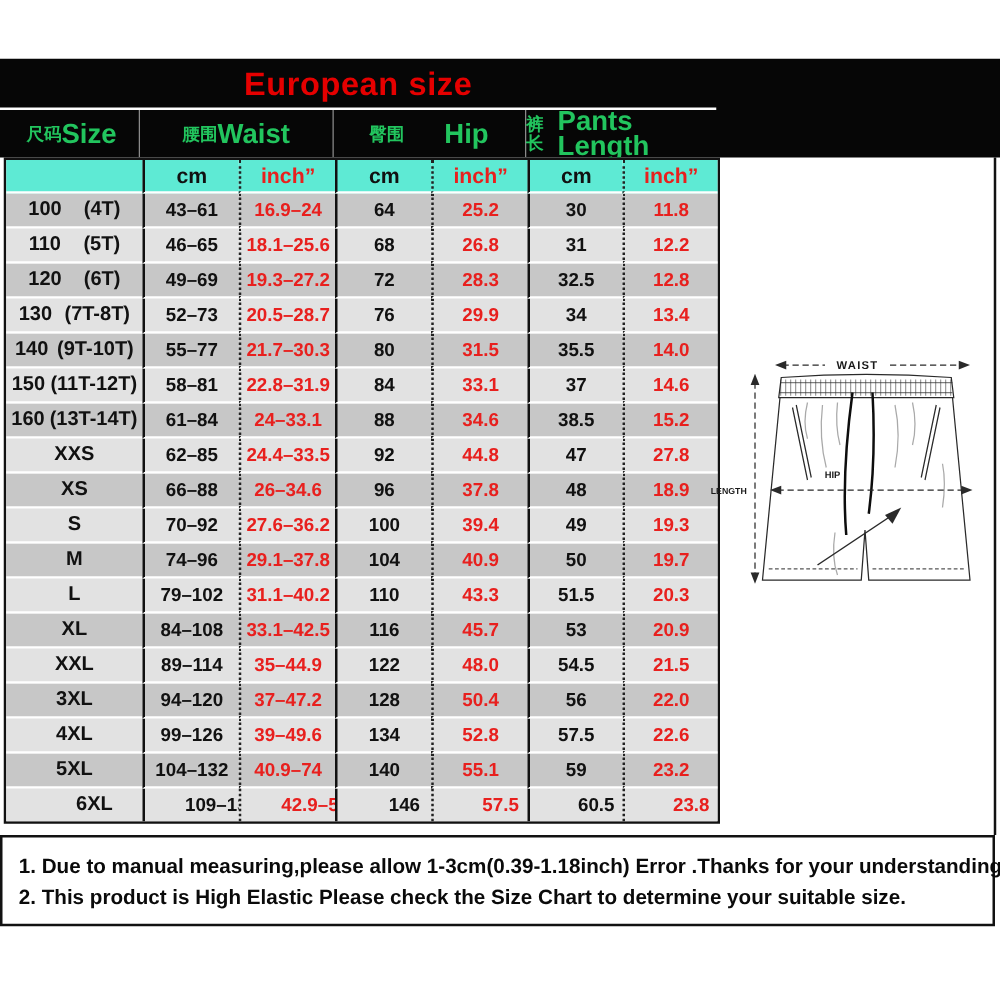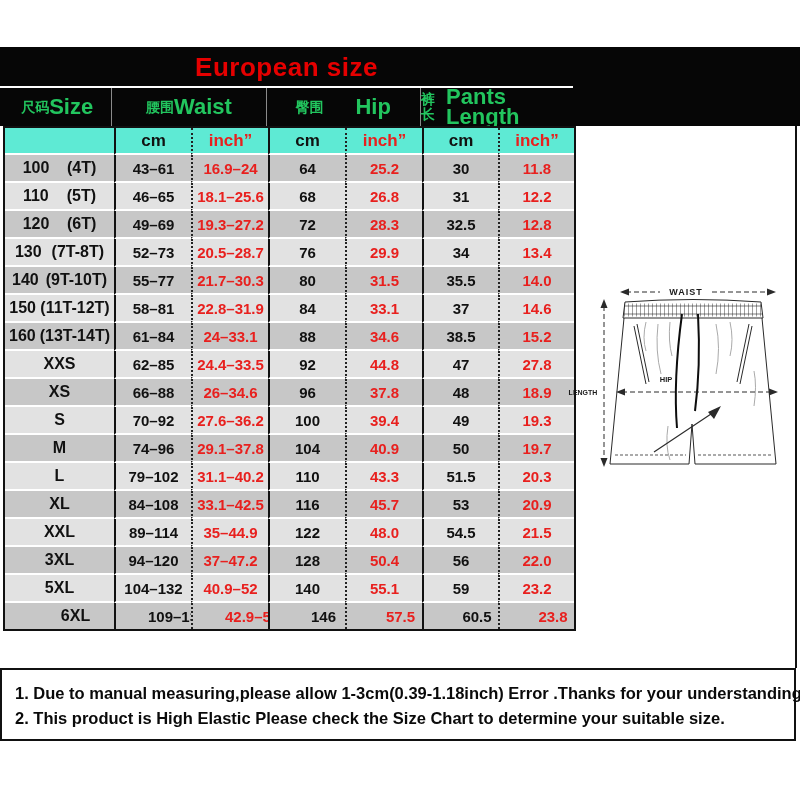--- a/index.html
+++ b/index.html
@@ -312,30 +312,44 @@
         </div>
       </td>
       <td class="cm">94–120</td>
       <td class="in">37–47.2</td>
       <td class="cm">128</td>
       <td class="in">50.4</td>
       <td class="cm">56</td>
       <td class="in">22.0</td>
     </tr>
 
+    <tr>
+      <td class="c-size">
+        <div class="cellwrap">
+          <span>4XL</span>
+
+        </div>
+      </td>
+      <td class="cm">99–126</td>
+      <td class="in">39–49.6</td>
+      <td class="cm">134</td>
+      <td class="in">52.8</td>
+      <td class="cm">57.5</td>
+      <td class="in">22.6</td>
+    </tr>
 
     <tr>
       <td class="c-size">
         <div class="cellwrap">
           <span>5XL</span>
 
         </div>
       </td>
       <td class="cm">104–132</td>
-      <td class="in">40.9–52</td>
+      <td class="in">40.9–74</td>
       <td class="cm">140</td>
       <td class="in">55.1</td>
       <td class="cm">59</td>
       <td class="in">23.2</td>
     </tr>
 
     <tr>
       <td class="c-size">
         <div class="cellwrap">
           <span>6XL</span>

